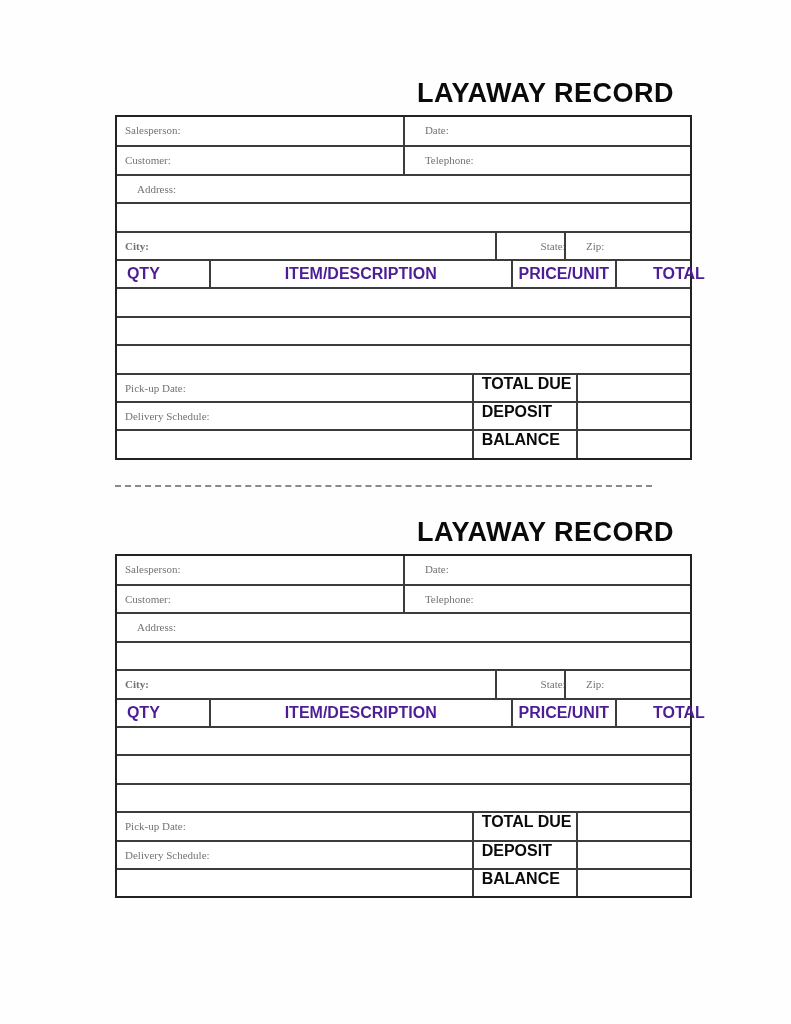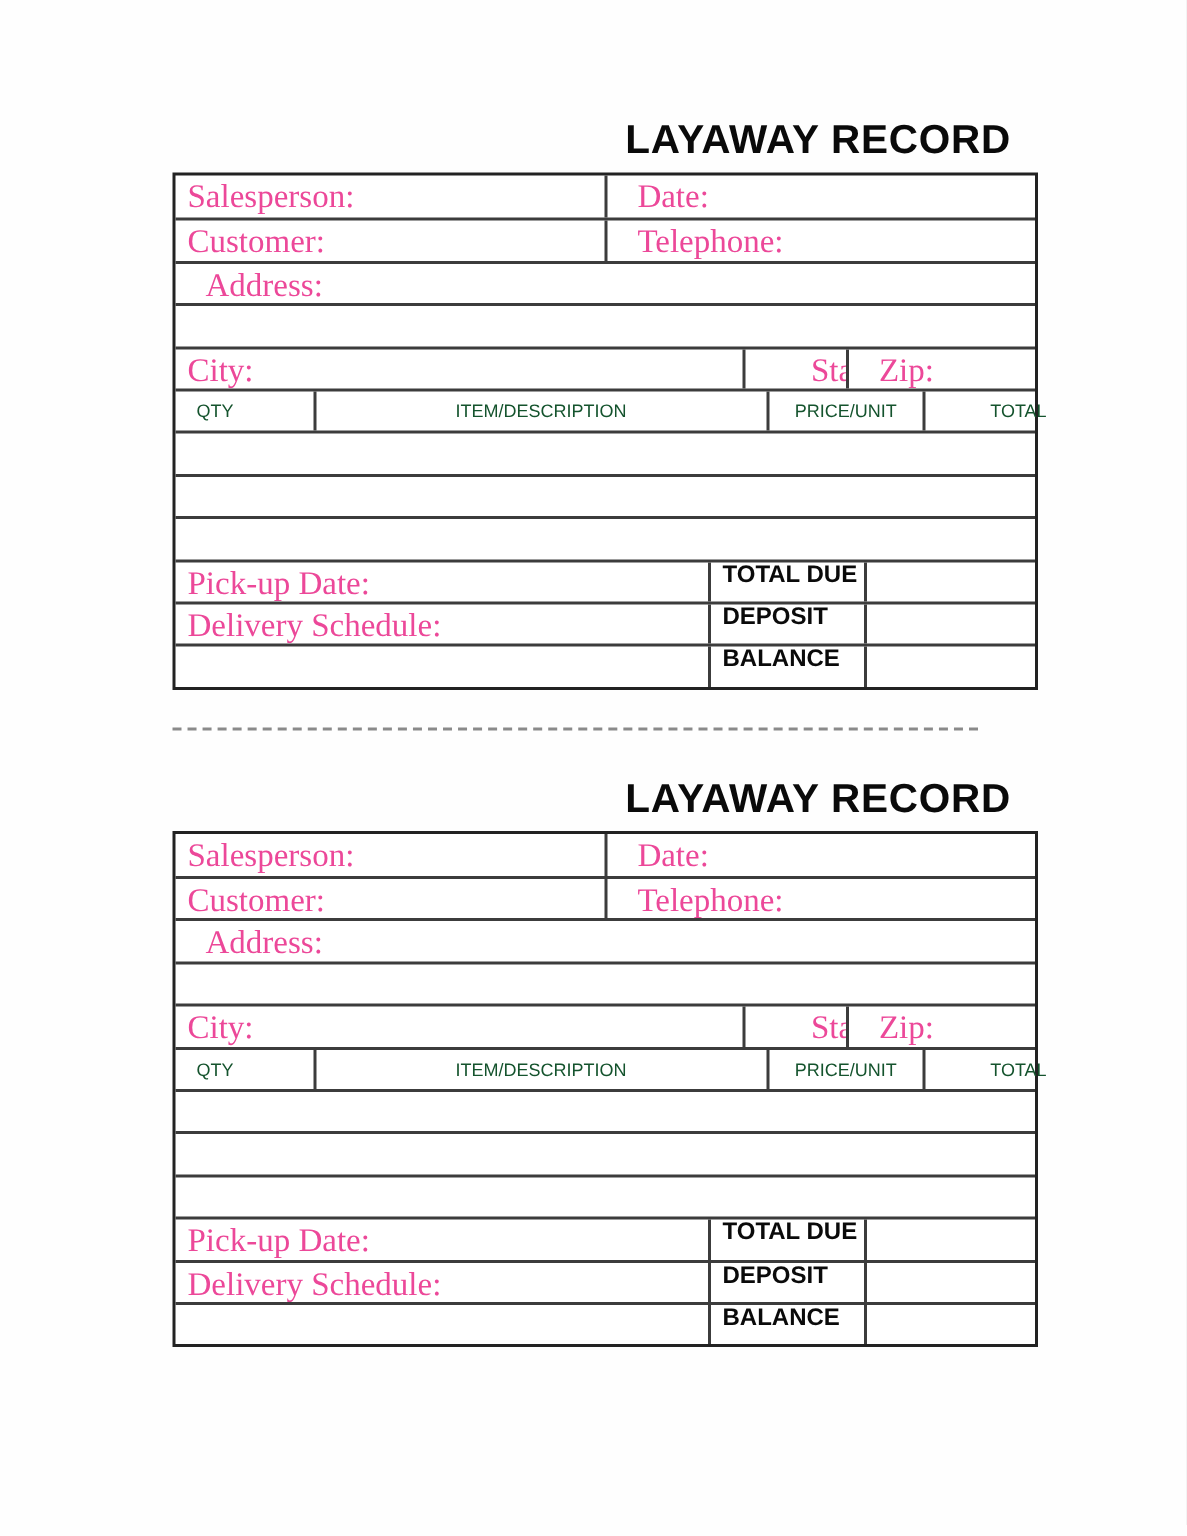--- a/index.html
+++ b/index.html
@@ -52,43 +52,43 @@
     display: flex;
     align-items: flex-start;
     overflow: hidden;
   }
   .cell + .cell { border-left: 2px solid #3c3c3c; }
   .cell:last-child { flex-grow: 1; padding-left: 12px; }
 
   .c-half   { flex-basis: 49.9%; }
   .c-half2  { flex-basis: 50.1%; }
   .c-full   { flex-basis: 100%; }
-  .c-city   { flex-basis: 65.9%; }
+  .c-city   { flex-basis: 65.9%; font-weight: bold; }
   .c-state  { flex-basis: 12.1%; padding-left: 36px; }
   .c-zip    { flex-basis: 22.0%; }
   .c-qty    { flex-basis: 9.2%; }
   .c-item   { flex-basis: 52.7%; margin-left: 39px; }
   .c-price  { flex-basis: 18.2%; }
   .c-total  { flex-basis: 19.9%; }
   .c-sumleft{ flex-basis: 61.9%; }
 
   .label {
     font-family: "Liberation Serif", serif;
-    font-size: 22px;
+    font-size: 11px;
     line-height: 19px;
     padding: 4px 0 0 8px;
-    color: #ec4899;
+    color: #737373;
     white-space: nowrap;
   }
 
   .head {
     font-family: "Liberation Sans", sans-serif;
-    font-weight: normal;
-    font-size: 12px;
-    color: #14532d;
+    font-weight: bold;
+    font-size: 16px;
+    color: #4c1d95;
     align-items: center;
     justify-content: center;
   }
   .head .label-bold { padding: 0; }
 
   .sumhead {
     font-family: "Liberation Sans", sans-serif;
     font-weight: bold;
     font-size: 16px;
     color: #0a0a0a;

